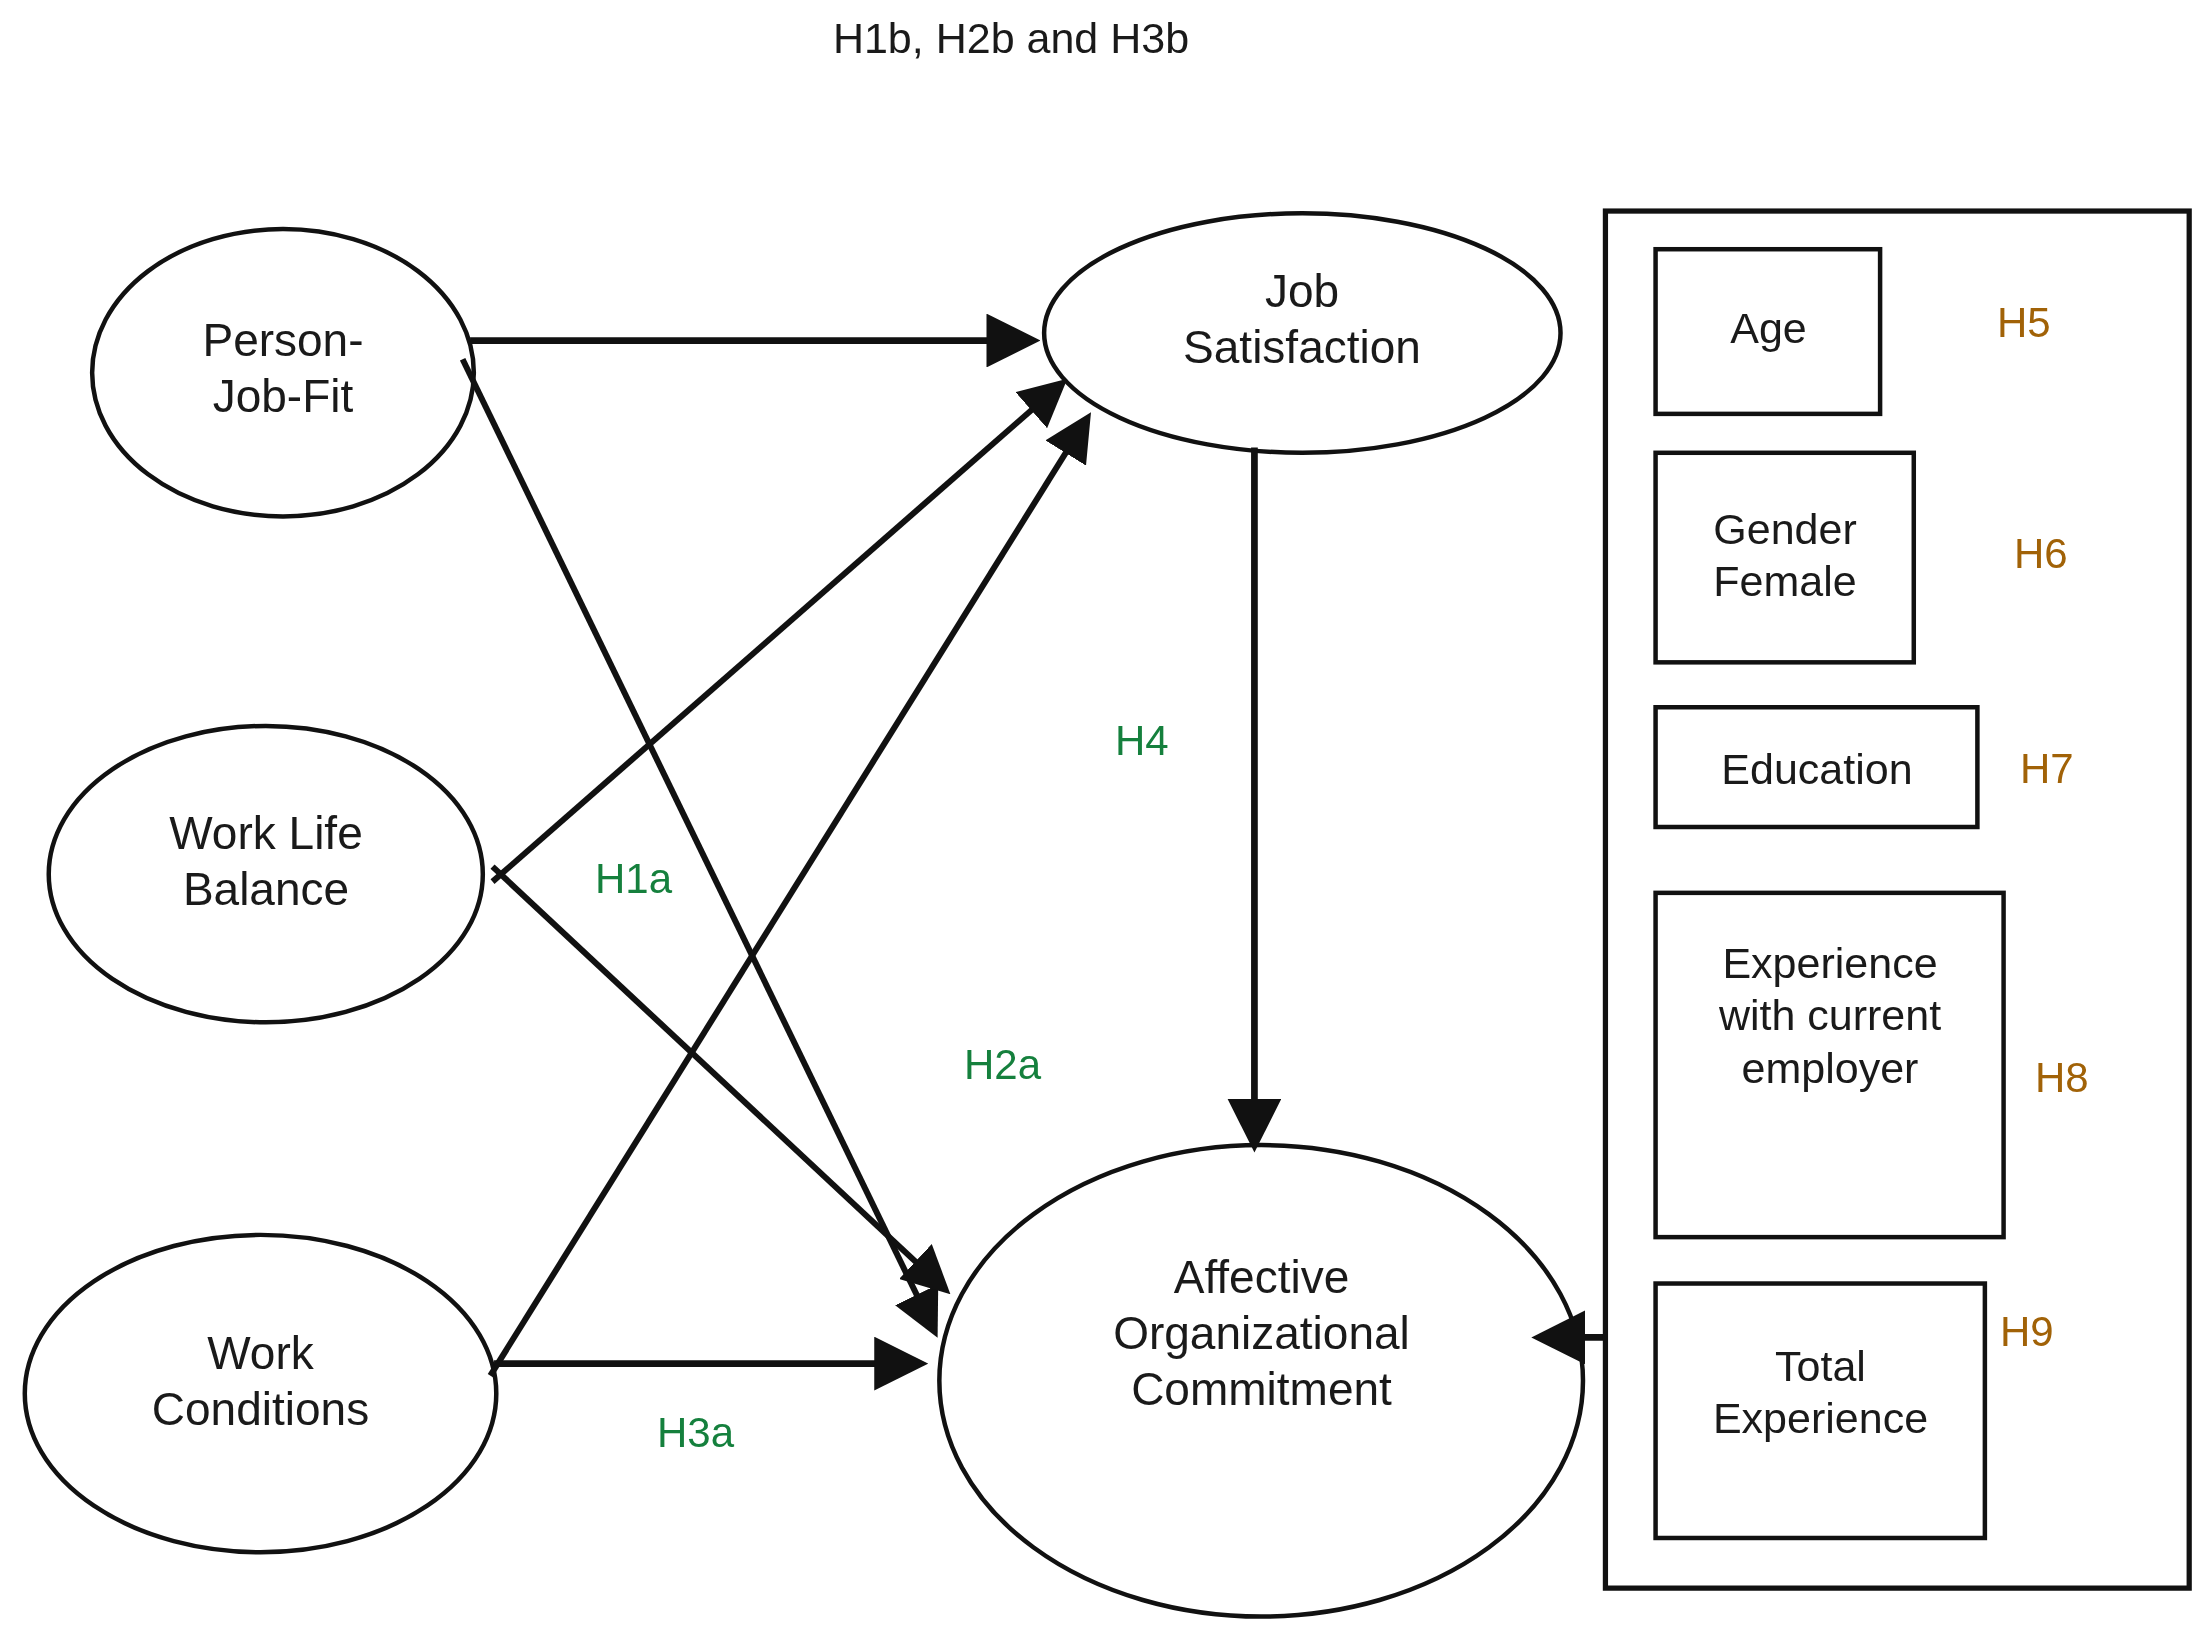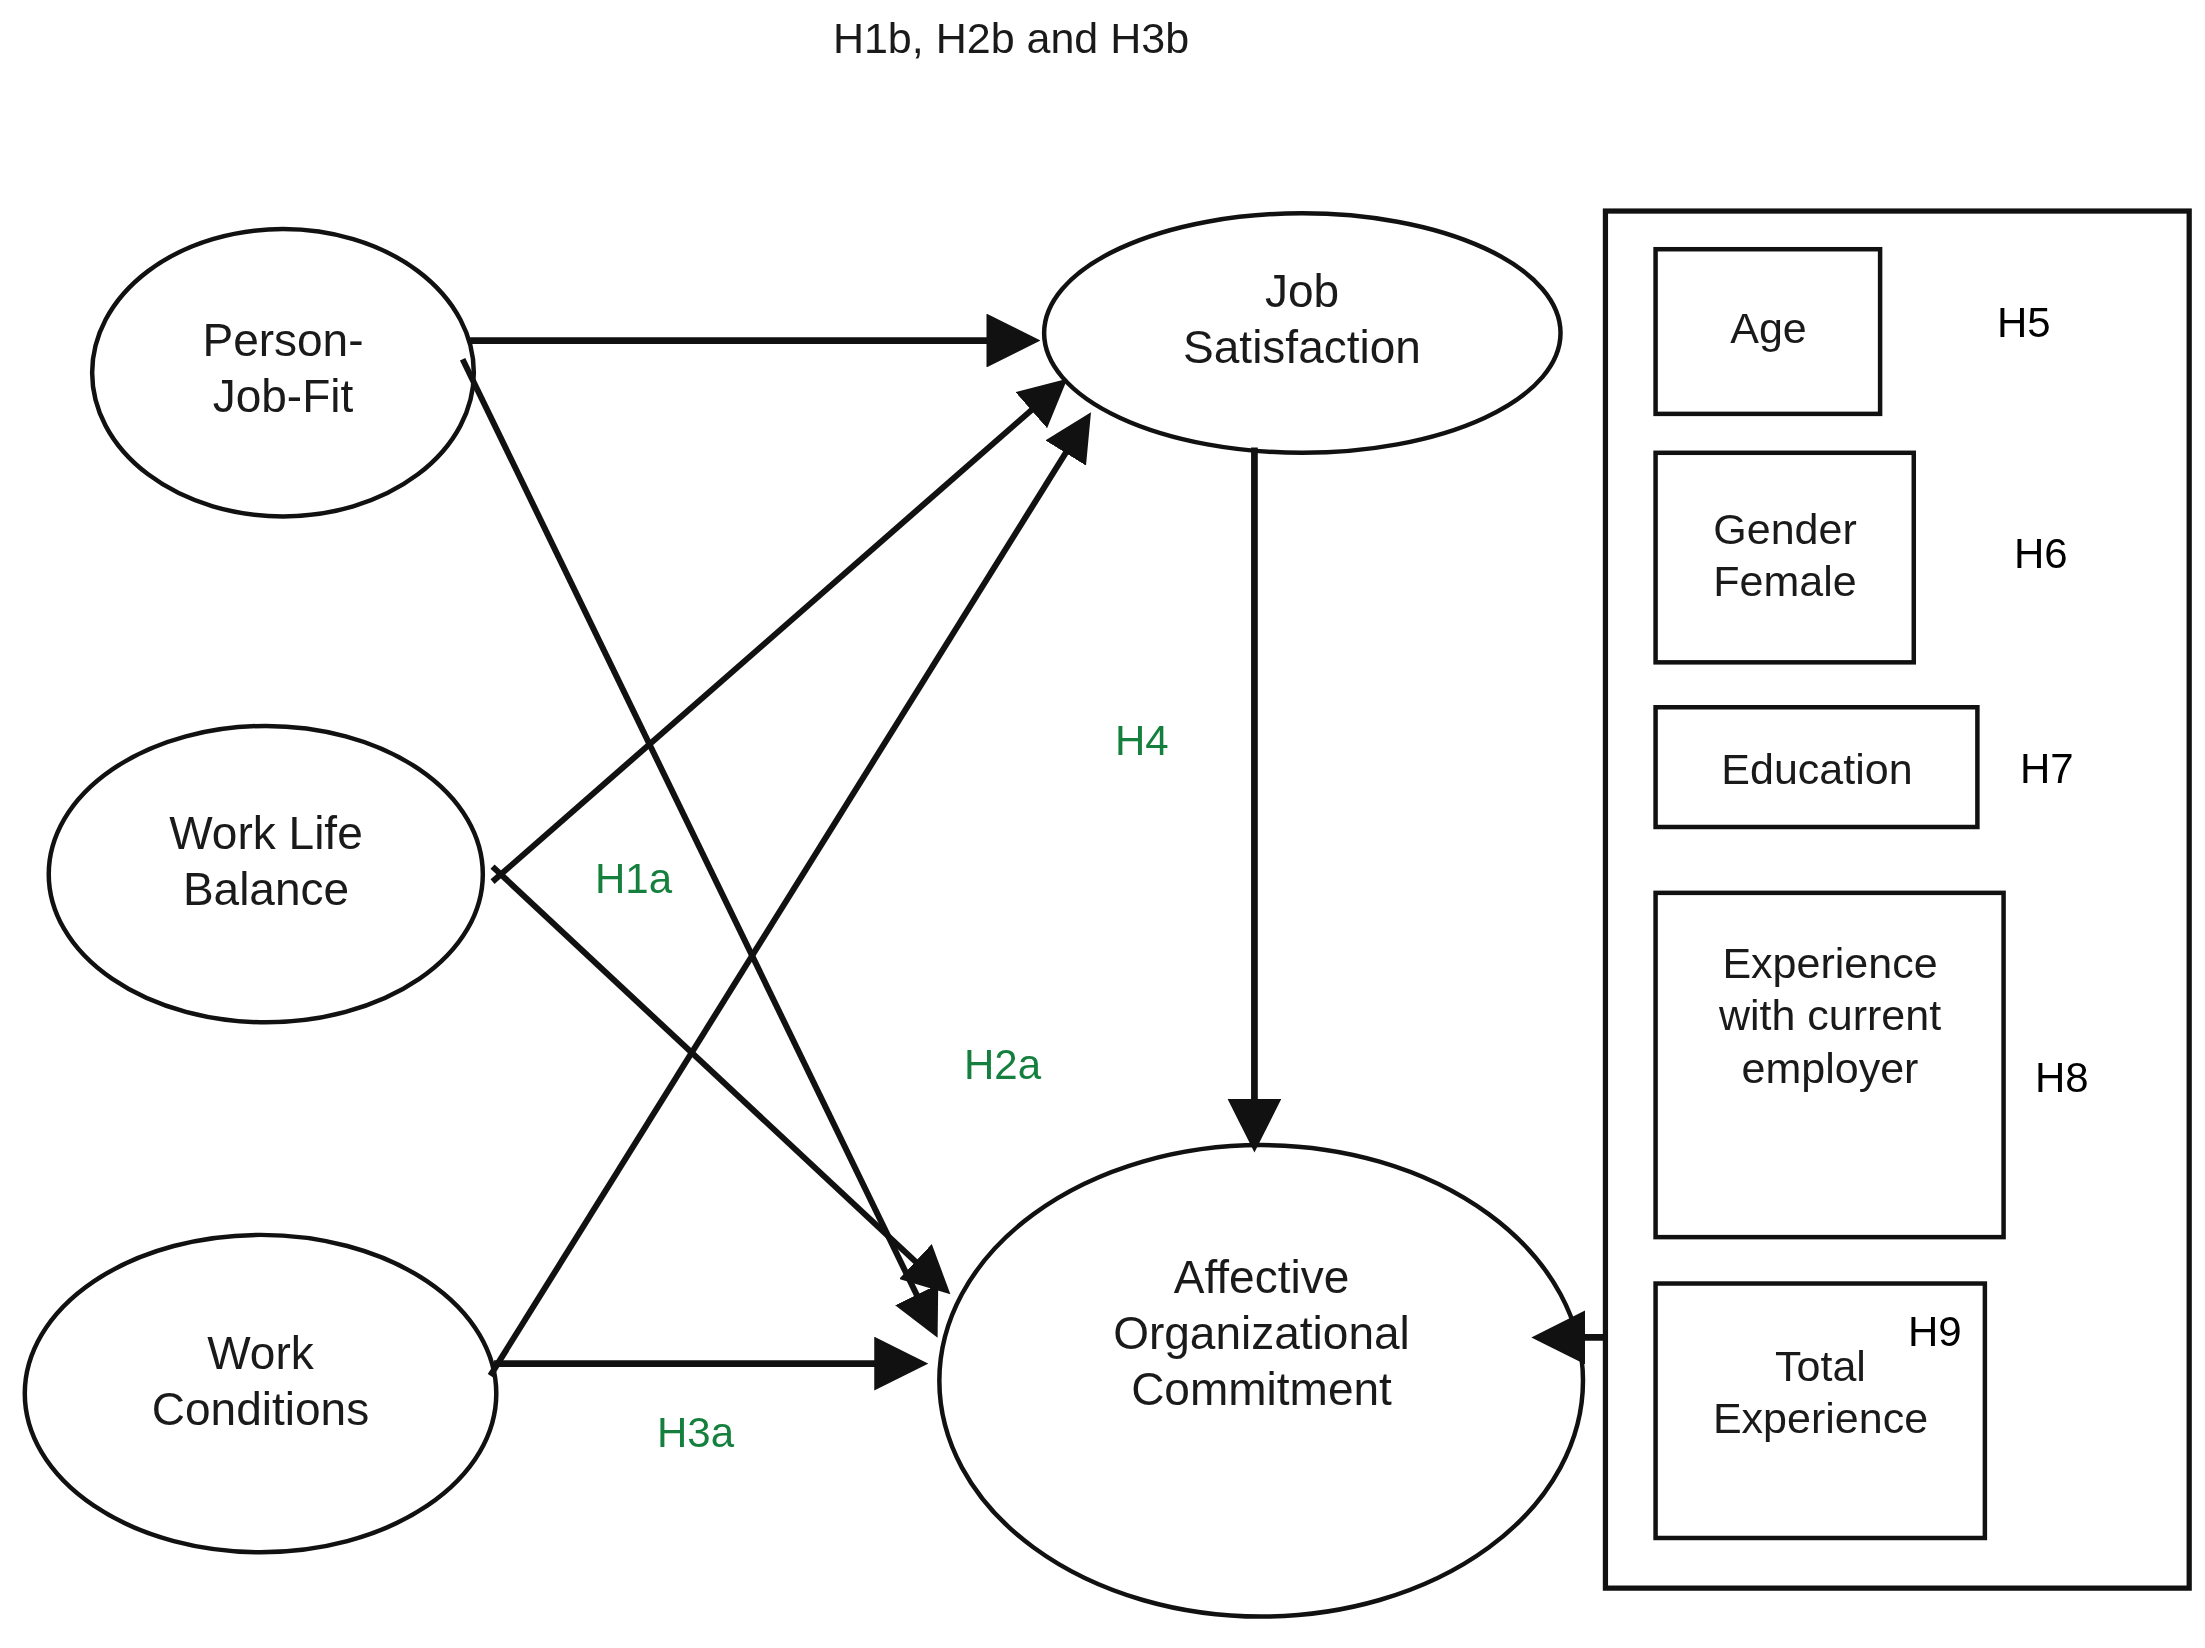--- a/index.html
+++ b/index.html
@@ -42,21 +42,21 @@
   }
   .path-label {
     position: absolute;
     font-size: 42px;
     color: #15803d;
     text-align: right;
   }
   .hyp-label {
     position: absolute;
     font-size: 42px;
-    color: #000000;
+    color: #a16207;
   }
   #fig-title {
     position: absolute;
     top: 13.5px;
     left: 0;
     width: 2022px;
     text-align: center;
     font-size: 43px;
     color: #1a1a1a;
   }
@@ -153,16 +153,16 @@
 Experience</div>
 
   <div class="hyp-label" style="left:1997px; top:299px;">H5</div>
 
   <div class="hyp-label" style="left:2014px; top:530px;">H6</div>
 
   <div class="hyp-label" style="left:2020px; top:745px;">H7</div>
 
   <div class="hyp-label" style="left:2035px; top:1054px;">H8</div>
 
-  <div class="hyp-label" style="left:1908px; top:1308px;">H9</div>
+  <div class="hyp-label" style="left:2000px; top:1308px;">H9</div>
 
 </div>
 
 
 </body></html>

